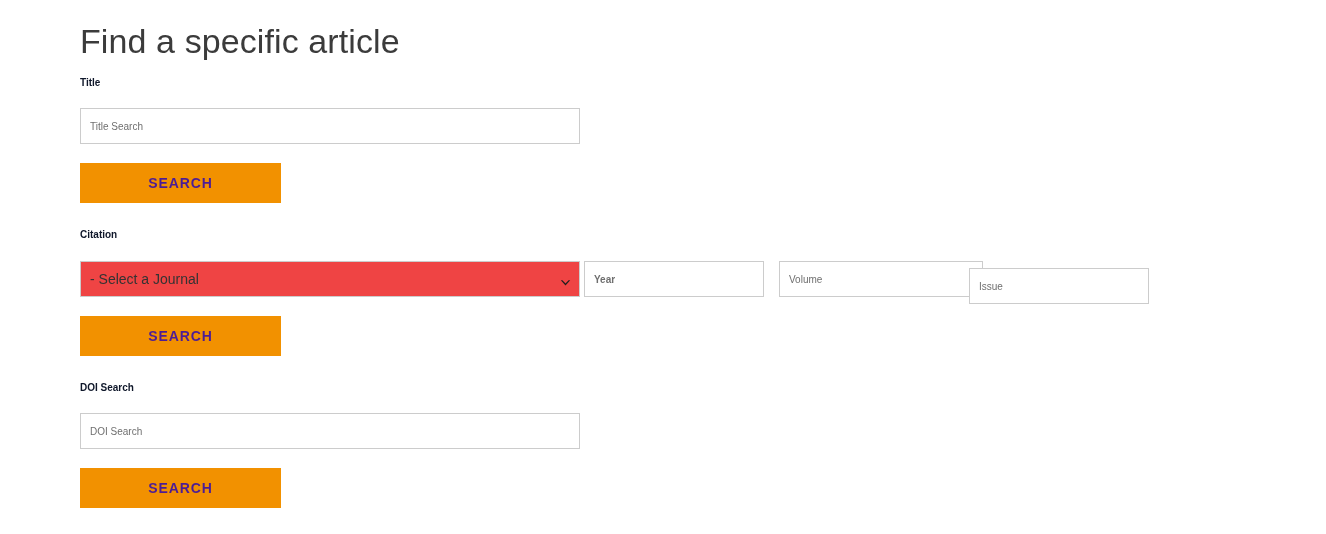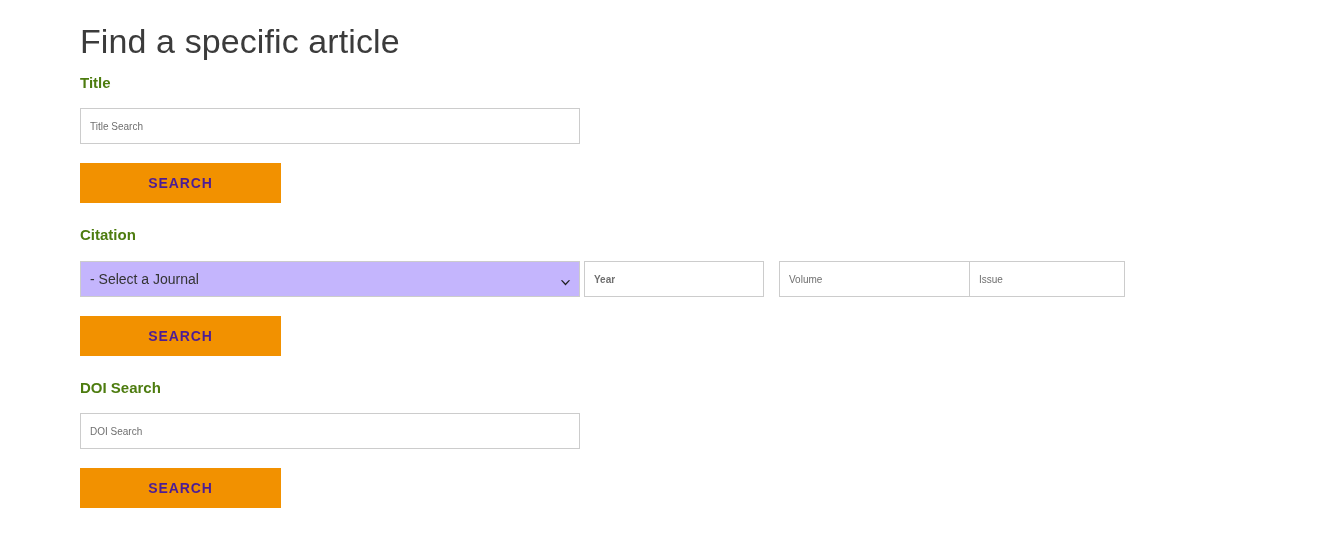--- a/index.html
+++ b/index.html
@@ -29,23 +29,23 @@
     font-size: 34px;
     line-height: 44px;
     font-weight: 300;
     color: #3b3b3b;
     letter-spacing: 0.1px;
     white-space: nowrap;
   }
   .field-label {
     position: absolute;
     left: 40px;
-    font-size: 15px;
+    font-size: 10px;
     font-weight: bold;
-    color: #4d7c0f;
+    color: #0f172a;
     line-height: 18px;
     white-space: nowrap;
   }
   .label-title   { top: 74px; }
   .label-citation{ top: 226px; }
   .label-doi     { top: 379px; }
 
   .text-input {
     position: absolute;
     box-sizing: border-box;
@@ -69,40 +69,40 @@
     left: 40px;
     top: 261px;
     width: 500px;
     height: 36px;
   }
   .select-box {
     box-sizing: border-box;
     width: 100%;
     height: 36px;
     border: 1px solid #cccccc;
-    background: #c4b5fd;
+    background: #ef4444;
     font-size: 14px;
     color: #333333;
     line-height: 34px;
     padding: 0 28px 0 9px;
     white-space: nowrap;
     overflow: hidden;
   }
   .chevron {
     position: absolute;
     right: 9px;
     top: 13px;
     width: 11px;
     height: 10px;
     pointer-events: none;
   }
 
   .input-year   { left: 544px; top: 261px; width: 180px; font-weight: bold; }
   .input-volume { left: 739px; top: 261px; width: 204px; }
-  .input-issue  { left: 929px; top: 261px; width: 156px; }
+  .input-issue  { left: 929px; top: 268px; width: 180px; }
   .input-page   { left: 1119px; top: 261px; width: 183px; }
 
   .search-button {
     position: absolute;
     left: 40px;
     width: 201px;
     height: 40px;
     border: none;
     background: #f29100;
     color: #4c1d95;

